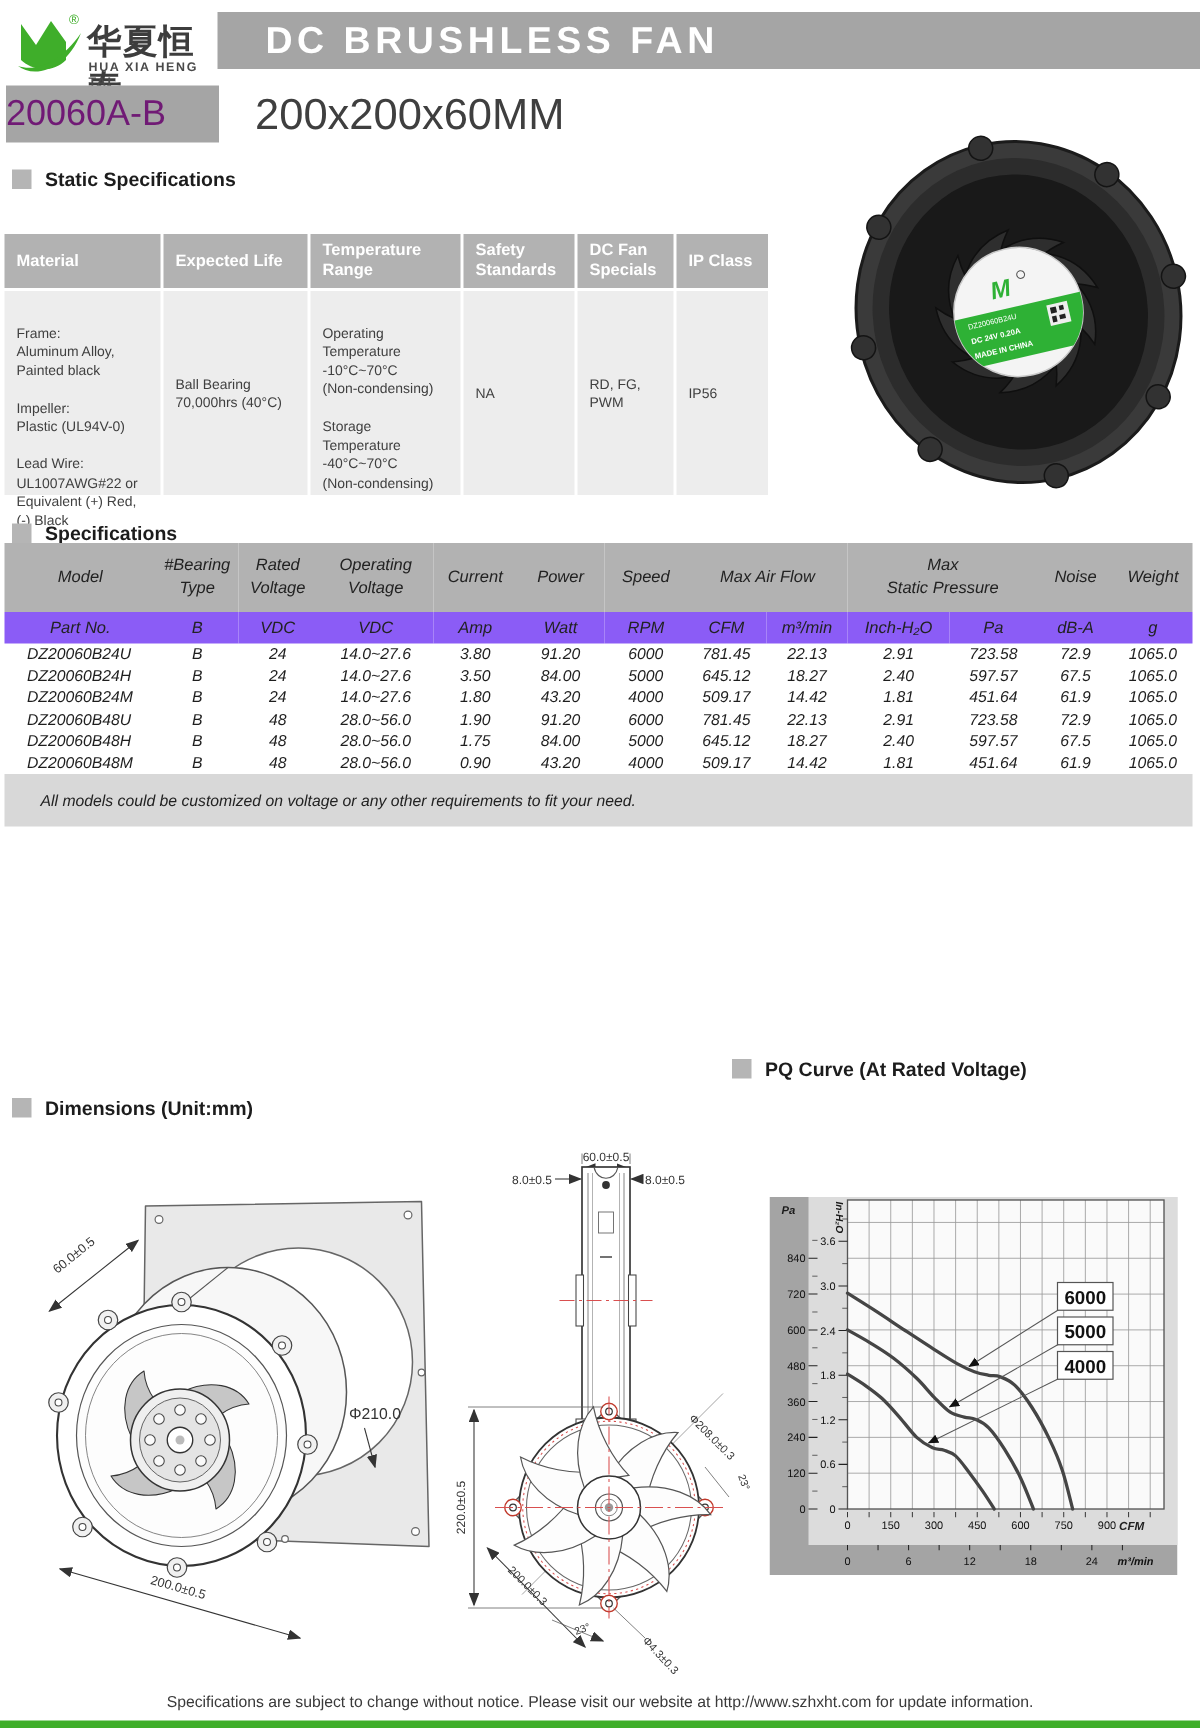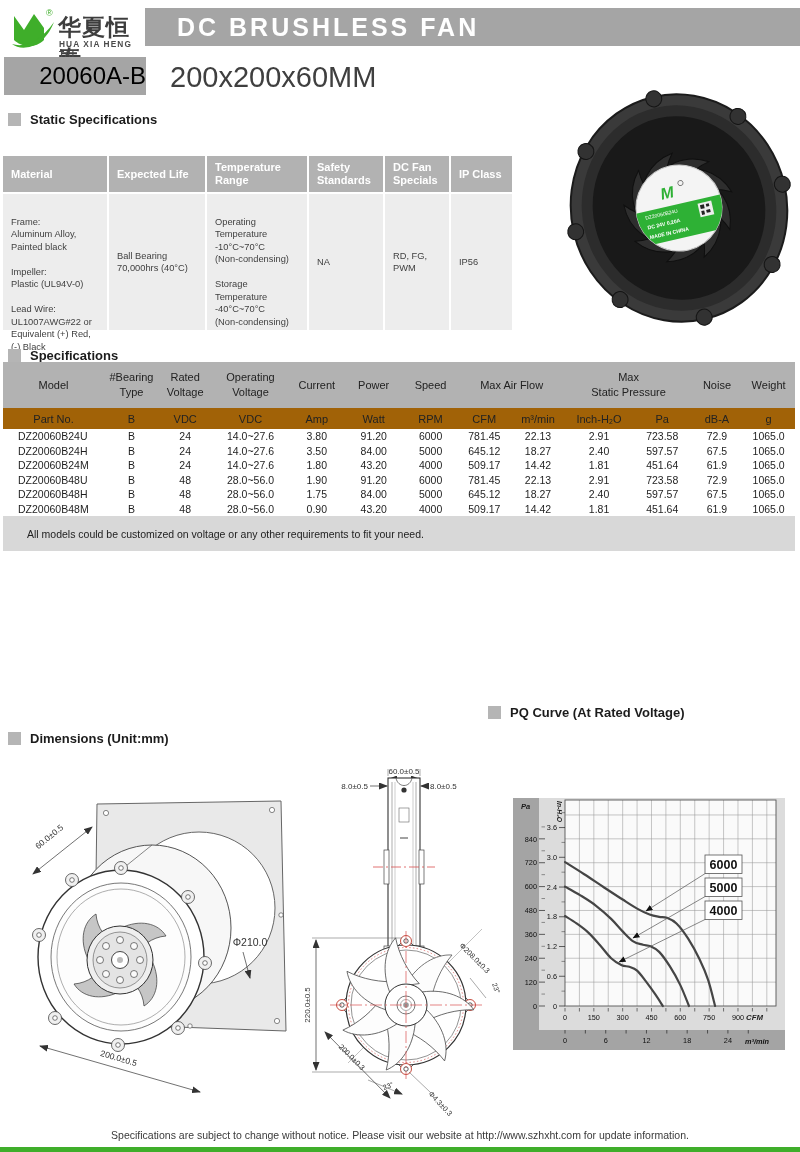--- a/index.html
+++ b/index.html
@@ -8,43 +8,43 @@
   #page { position:relative; width:800px; height:1152px; overflow:hidden; background:#fff; }
 
   
   .logo { position:absolute; left:10px; top:6px; width:140px; height:50px; }
   .logo .cn { position:absolute; left:48px; top:6px; font-size:23px; font-weight:bold; color:#3d3d3d; letter-spacing:1px; }
   .logo .en { position:absolute; left:49px; top:33px; font-size:8.3px; font-weight:bold; color:#4a4a4a; letter-spacing:1.1px; }
   .logo .reg { position:absolute; left:36px; top:2px; font-size:9px; color:#3fae2a; }
   .banner { position:absolute; left:145px; top:8px; width:655px; height:38px; background:#a5a5a5;
     color:#fff; font-size:25px; font-weight:bold; letter-spacing:3px; line-height:38px; padding-left:32px; }
   .modelbox { position:absolute; left:4px; top:57px; width:142px; height:38px; background:#a5a5a5;
-    color:#000000; font-size:24px; text-align:right; line-height:38px; }
+    color:#701a75; font-size:24px; text-align:left; line-height:38px; }
   .sizetxt { position:absolute; left:170px; top:57px; height:38px; line-height:40px; font-size:29px; color:#3f3f3f; }
 
   
   .sec { position:absolute; display:flex; align-items:center; gap:9px; }
   .sec .sq { width:13px; height:13px; background:#b5b5b5; flex:none; }
   .sec .t { font-size:13px; font-weight:bold; color:#1c1c1c; }
 
   
   .gtable { position:absolute; left:3px; top:156px; display:flex; gap:2px; }
   .gcol { display:flex; flex-direction:column; gap:2px; }
   .gcol .gh { background:#b2b2b2; color:#fff; font-size:11px; font-weight:bold; height:36px;
     display:flex; align-items:center; padding:2px 8px; line-height:1.15; white-space:pre-line; }
   .gcol .gc { background:#ededed; color:#3f3f3f; font-size:9.3px; line-height:1.34; height:136px;
     padding:22px 8px; white-space:pre-line; }
   .gcol.vc .gc { display:flex; align-items:center; }
 
   
-  .stable { position:absolute; left:3px; top:362px; width:792px; border-collapse:collapse; table-layout:fixed; }
+  .stable { position:absolute; left:3px; top:362px; width:792px; border-collapse:collapse; table-layout:fixed;font-style:italic; }
   .stable th { font-weight:normal; color:#222; }
   .stable thead tr.g th { background:#b2b2b2; font-size:11px; height:46px; vertical-align:middle;
     white-space:pre-line; line-height:1.35; }
-  .stable thead tr.u th { background:#a16207; font-size:11px; height:21px; }
+  .stable thead tr.u th { background:#8b5cf6; font-size:11px; height:21px; }
   .stable td { font-size:10.5px; color:#1e1e1e; text-align:center; height:14.5px; }
   .stable td.pn { text-align:left; padding-left:15px; }
   .stable .note td { background:#d8d8d8; text-align:left; padding:7px 10px 7px 24px; font-size:10.5px; color:#222; height:35px; }
 
   svg text { font-family:"Liberation Sans","DejaVu Sans",sans-serif; }
 
   .photo { position:absolute; left:558px; top:84px; }
   .dims  { position:absolute; left:0px; top:750px; }
   .pq    { position:absolute; left:513px; top:798px; }
 

